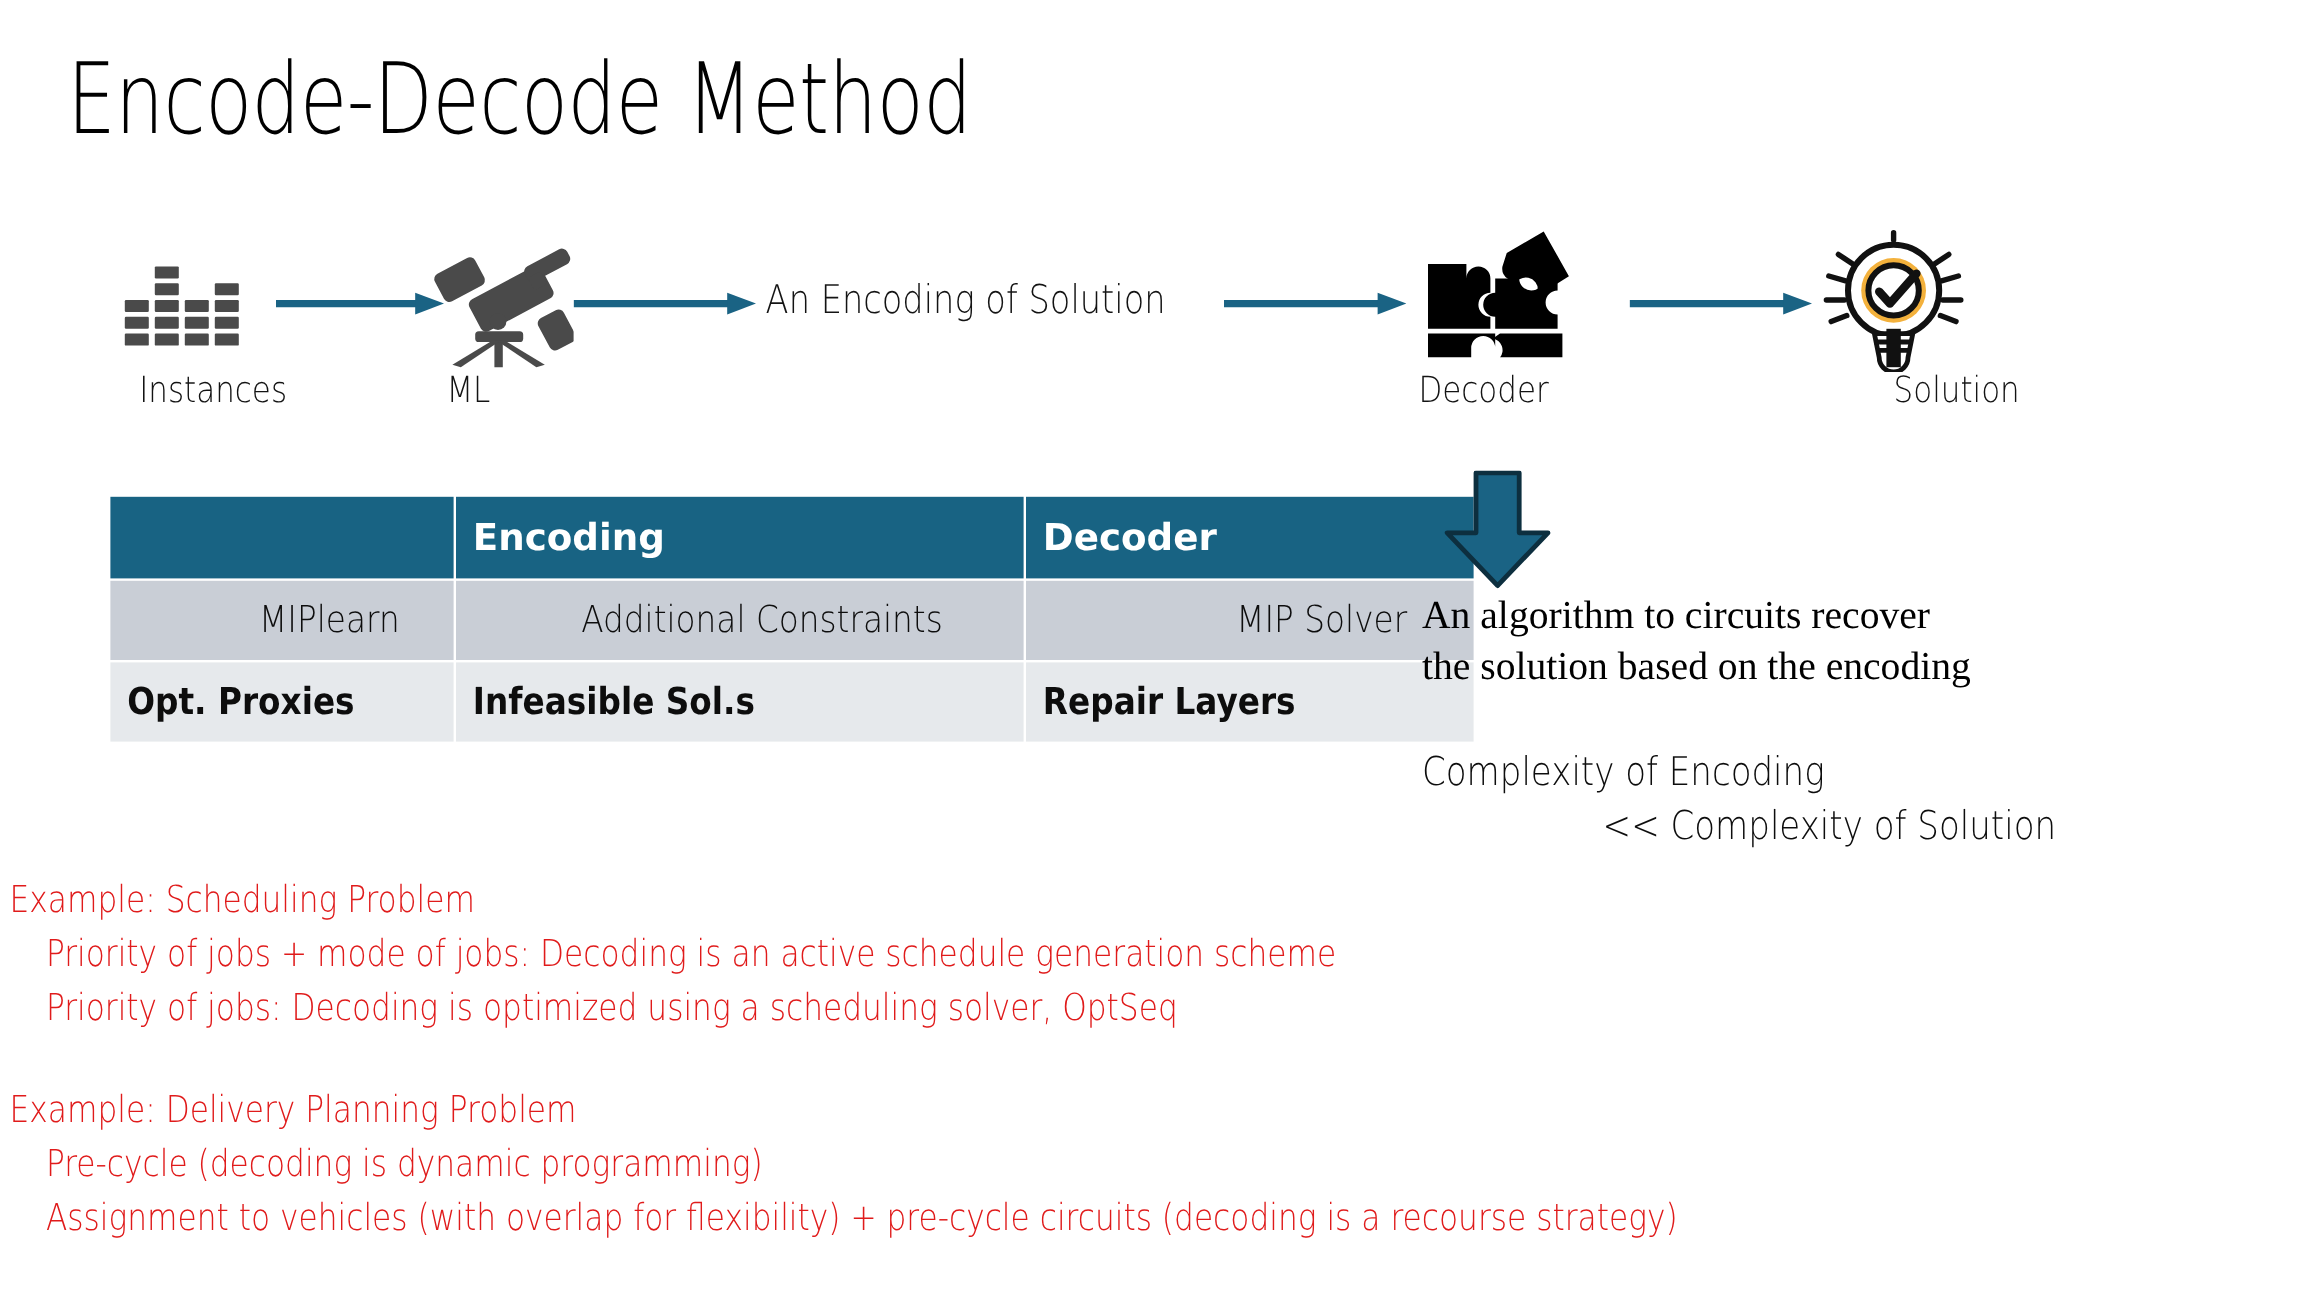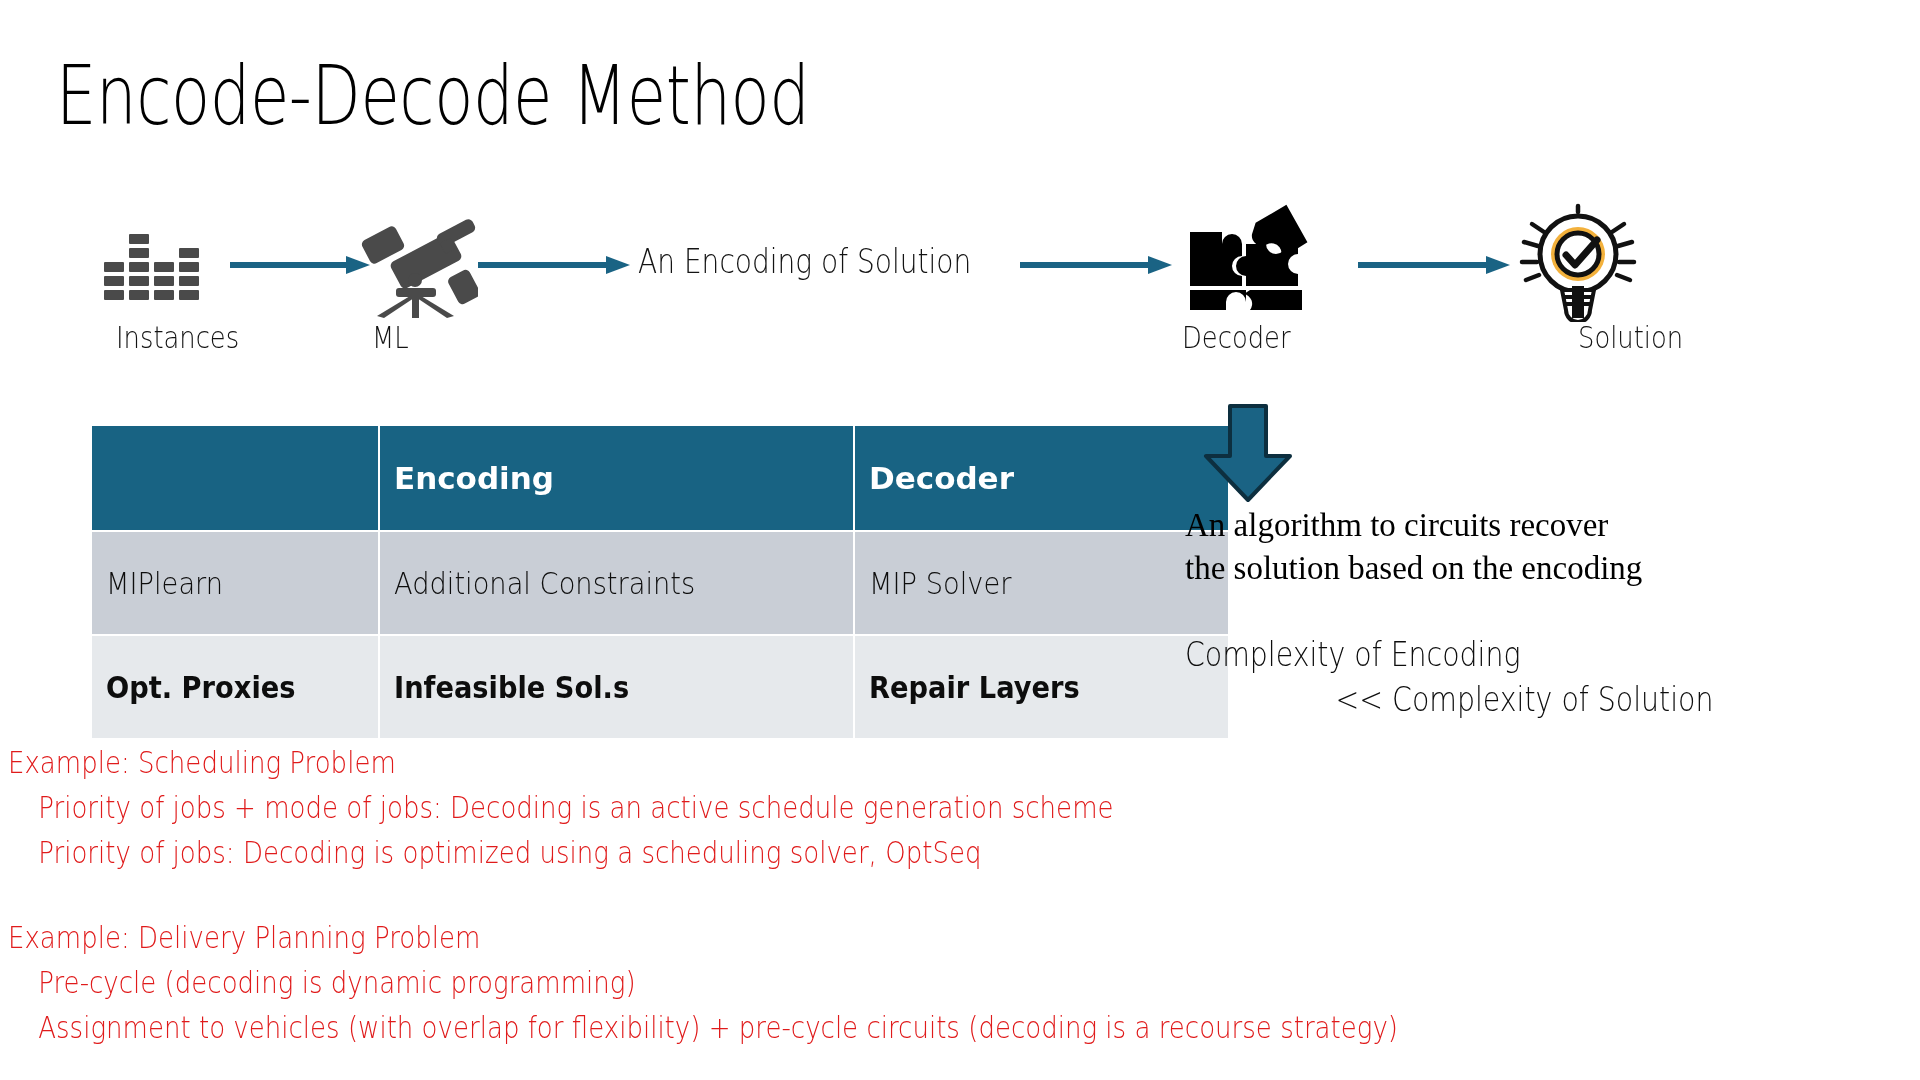--- a/index.html
+++ b/index.html
@@ -9,21 +9,21 @@
   body {
     width: 1920px;
     height: 1080px;
     background: #ffffff;
     font-family: "Liberation Sans", sans-serif;
     overflow: hidden;
     position: relative;
   }
   .slide {
     position: absolute;
-    left: 0; top: 12px;
+    left: 0; top: 0;
     width: 1920px;
     height: 772px;
   }
 
   
   .slide-title {
     position: absolute;
     left: 56px;
     top: 36px;
     font-family: "DejaVu Sans", sans-serif;
@@ -90,40 +90,40 @@
   .tbl {
     position: absolute;
     left: 90px;
     top: 412px;
     width: 1070px;
     border-collapse: separate;
     border-spacing: 2px;
     table-layout: fixed;
   }
   .tbl td, .tbl th {
-    padding: 24px 14px;
+    padding: 6px 14px;
     text-align: left;
     vertical-align: middle;
     font-family: "DejaVu Sans", sans-serif;
     font-weight: 300;
     font-size: 31px;
     line-height: 43px;
     color: #0d0d0d;
     transform: scaleX(1);
   }
   .tbl th {
     background: #186383;
     color: #ffffff;
     font-weight: bold;
     height: 56px;
   }
   .tbl td {
     height: 54px;
   }
-  .row-a td { background: #c9ced6; }
+  .row-a td { background: #c9ced6; text-align: right; }
   .row-b td { background: #e6e9ec; font-weight: bold; }
   .col-1 { width: 258px; }
   .col-2 { width: 445px; }
   .col-3 { width: 345px; }
   .cell-text {
     display: block;
     transform: scaleX(0.88);
     transform-origin: left center;
     white-space: pre-line;
   }

